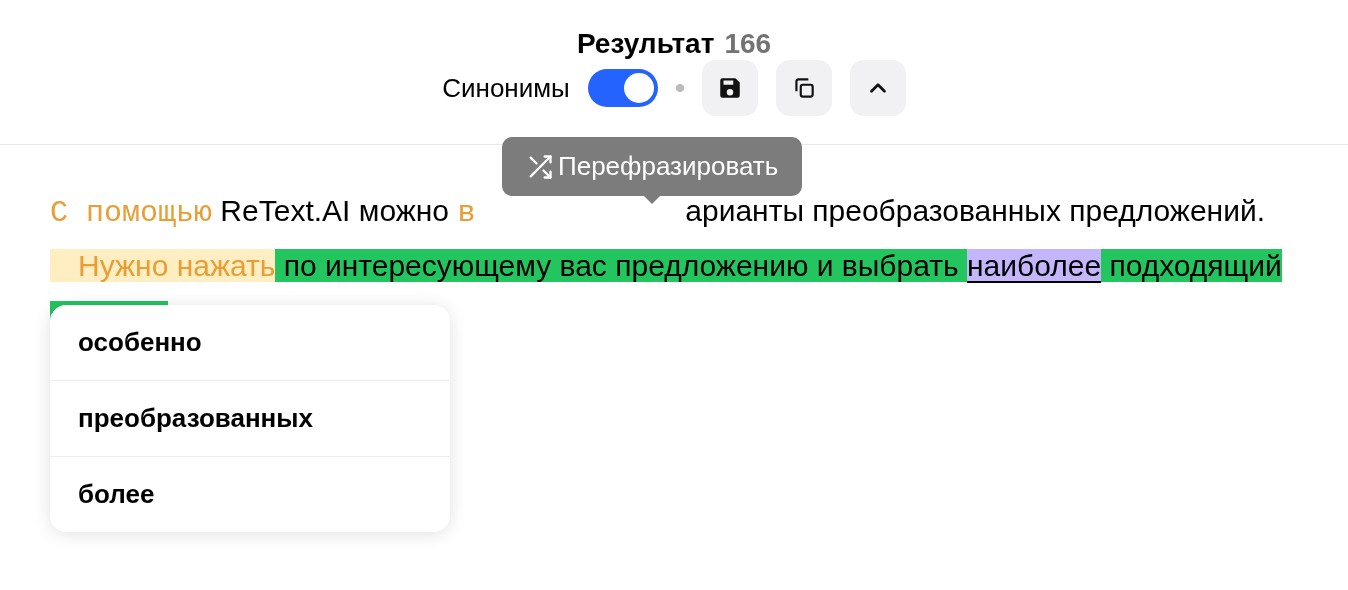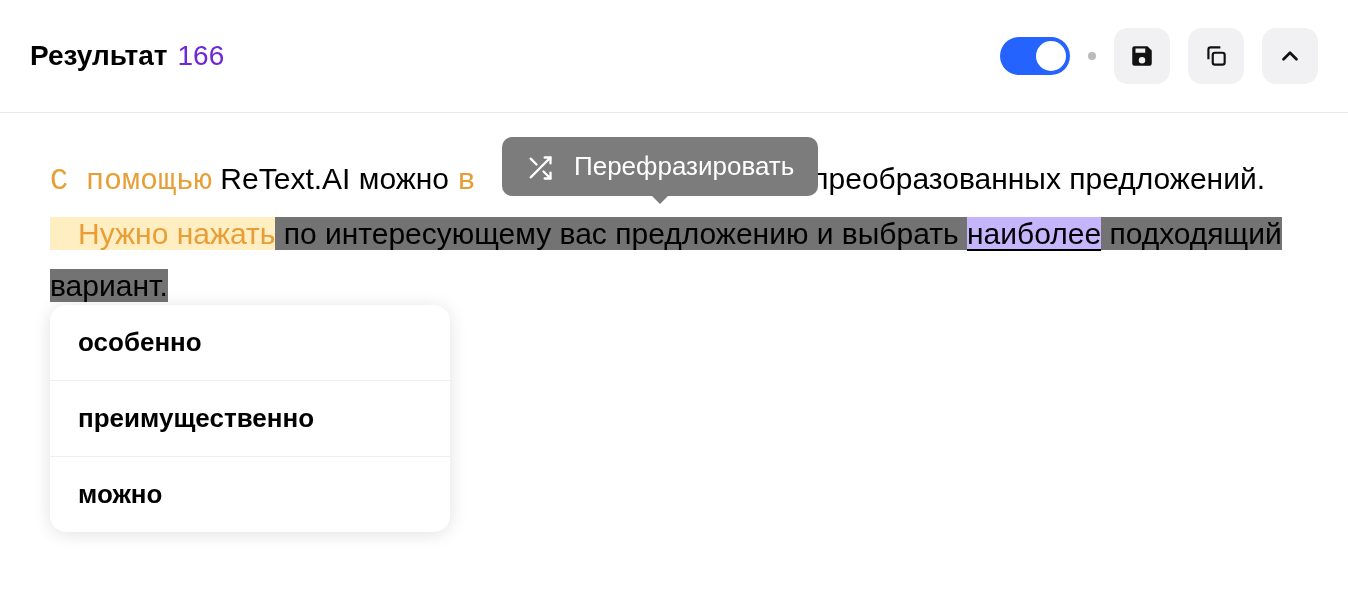--- a/index.html
+++ b/index.html
@@ -10,30 +10,31 @@
       height: 590px;
       position: relative;
       overflow: hidden;
     }
     .header {
       display: flex;
       align-items: center;
       justify-content: space-between;
       padding: 28px 30px 28px 30px;
       border-bottom: 1px solid #e8e8e8;
+      flex-direction: column;
     }
     .header-left {
       display: flex;
       align-items: center;
       gap: 10px;
       font-size: 28px;
       font-weight: 400;
     }
     .result-label { font-weight: 700; }
-    .count { color: #6d28d9; font-weight: 400; }
+    .count { color: #737373; font-weight: 700; }
     .header-right {
       display: flex;
       align-items: center;
       gap: 18px;
     }
     .synonym-label { font-size: 26px; font-weight: 400; }
     .toggle {
       width: 70px; height: 38px;
       background: #2563ff;
       border-radius: 999px;
@@ -64,35 +65,35 @@
     }
     .icon-btn svg { width: 26px; height: 26px; }
     .content {
       padding: 40px 50px;
       font-size: 30px;
       line-height: 1.75;
       font-weight: 500;
       position: relative;
     }
     .orange { color: #e89d35; font-family: Liberation Mono, monospace; }
-    .highlight { background: #737373; }
+    .highlight { background: #22c55e; }
     .orange-hl { color: #e89d35; background: #ffeec2; padding-left: 28px; }
     .underline-word { text-decoration: underline; text-decoration-thickness: 1.5px; text-underline-offset: 5px; background: #c4b5fd; position: relative; }
     .tooltip {
       position: absolute;
       top: 137px;
       left: 502px;
       background: #7c7c7c;
       color: #fff;
       border-radius: 10px;
       padding: 14px 24px;
       font-size: 26px;
       display: flex;
-      align-items: flex-end;
-      gap: 20px;
+      align-items: center;
+      gap: 4px;
       font-weight: 500;
     }
     .tooltip::after {
       content: '';
       position: absolute;
       bottom: -8px;
       left: 50%;
       transform: translateX(-50%);
       width: 0; height: 0;
       border-left: 10px solid transparent;
@@ -120,20 +121,21 @@
   </style>
 </head>
 <body>
 
 <div class="header">
   <div class="header-left">
     <span class="result-label">Результат</span>
     <span class="count">166</span>
   </div>
   <div class="header-right">
+    <span class="synonym-label">Синонимы</span>
     <div class="toggle"></div>
     <div class="dot"></div>
     <div class="icon-btn">
       <svg viewBox="0 0 24 24" fill="#111">
         <path d="M17 3H5a2 2 0 0 0-2 2v14a2 2 0 0 0 2 2h14a2 2 0 0 0 2-2V7l-4-4zm-5 16a3 3 0 1 1 0-6 3 3 0 0 1 0 6zm3-10H6V5h9v4z"></path>
       </svg>
     </div>
     <div class="icon-btn">
       <svg viewBox="0 0 24 24" fill="none" stroke="#111" stroke-width="2">
         <rect x="9" y="9" width="11" height="11" rx="2"></rect>
@@ -158,15 +160,15 @@
     <line x1="4" y1="20" x2="21" y2="3"></line>
     <polyline points="21 16 21 21 16 21"></polyline>
     <line x1="15" y1="15" x2="21" y2="21"></line>
     <line x1="4" y1="4" x2="9" y2="9"></line>
   </svg>
   <span>Перефразировать</span>
 </div>
 
 <div class="dropdown">
   <div class="dropdown-item">особенно</div>
-  <div class="dropdown-item">преимущественно</div>
-  <div class="dropdown-item">можно</div>
+  <div class="dropdown-item">преобразованных</div>
+  <div class="dropdown-item">более</div>
 </div>
 
 </body></html>

